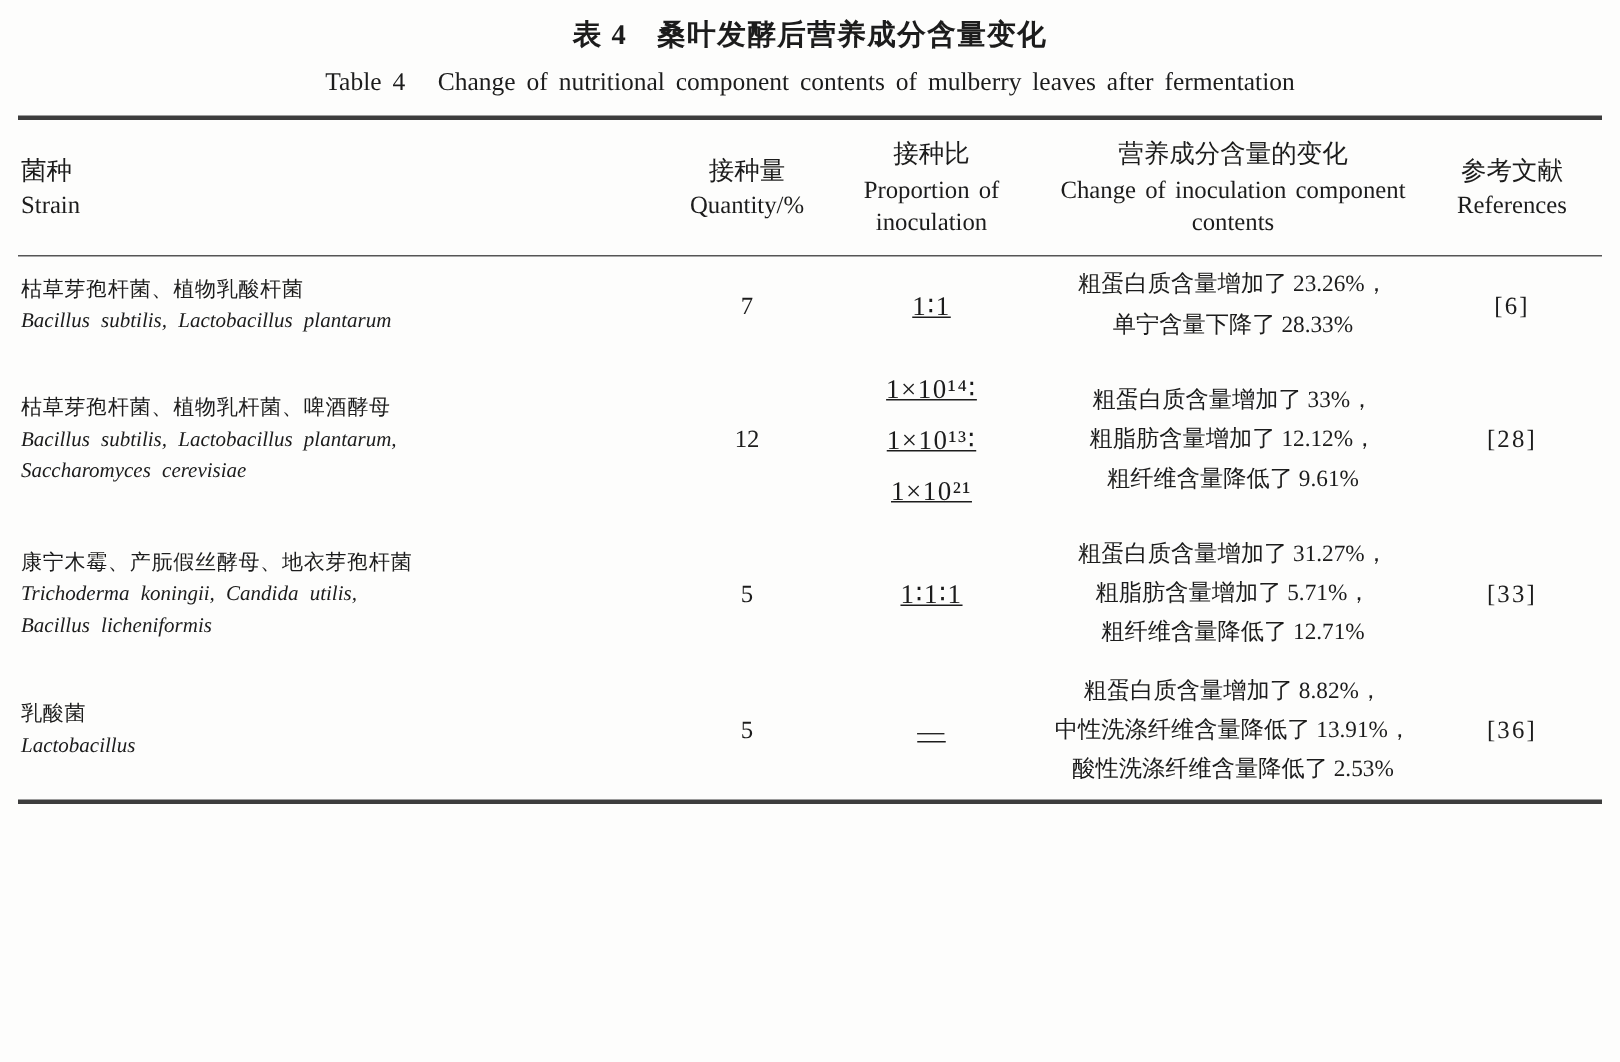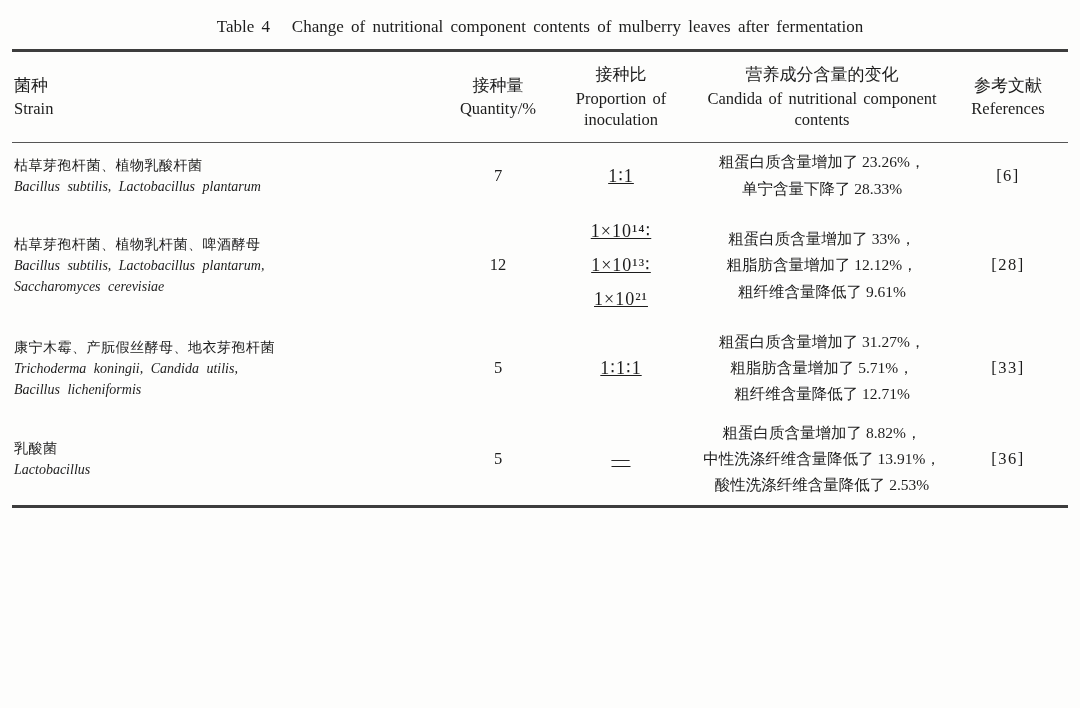--- a/index.html
+++ b/index.html
@@ -63,20 +63,21 @@
   .strain-la { font-size: 14px; font-style: italic; line-height: 1.5; word-spacing: 4px; }
   td.cell-qty { font-size: 16.5px; }
   td.cell-prop { font-size: 18px; line-height: 1.9; letter-spacing: 1px; text-decoration: underline; }
   td.cell-chg { font-size: 15.5px; line-height: 1.7; white-space: nowrap; }
   td.cell-ref { font-size: 16.5px; letter-spacing: 1.5px; }
 </style>
 </head>
 <body>
 
 <div class="page">
+  <div class="title-zh">表 4　桑叶发酵后营养成分含量变化</div>
   <div class="title-en">Table 4   Change of nutritional component contents of mulberry leaves after fermentation</div>
 
   <table class="paper-table">
     <colgroup>
       <col style="width:438px">
       <col style="width:96px">
       <col style="width:150px">
       <col style="width:252px">
       <col style="width:120px">
     </colgroup>
@@ -89,21 +90,21 @@
         <th>
           <div class="h-zh">接种量</div>
           <div class="h-en">Quantity/%</div>
         </th>
         <th>
           <div class="h-zh">接种比</div>
           <div class="h-en">Proportion of inoculation</div>
         </th>
         <th>
           <div class="h-zh">营养成分含量的变化</div>
-          <div class="h-en">Candida of nutritional component contents</div>
+          <div class="h-en">Change of inoculation component contents</div>
         </th>
         <th>
           <div class="h-zh">参考文献</div>
           <div class="h-en">References</div>
         </th>
       </tr>
     </thead>
     <tbody>
       <tr>
         <td class="cell-strain">

